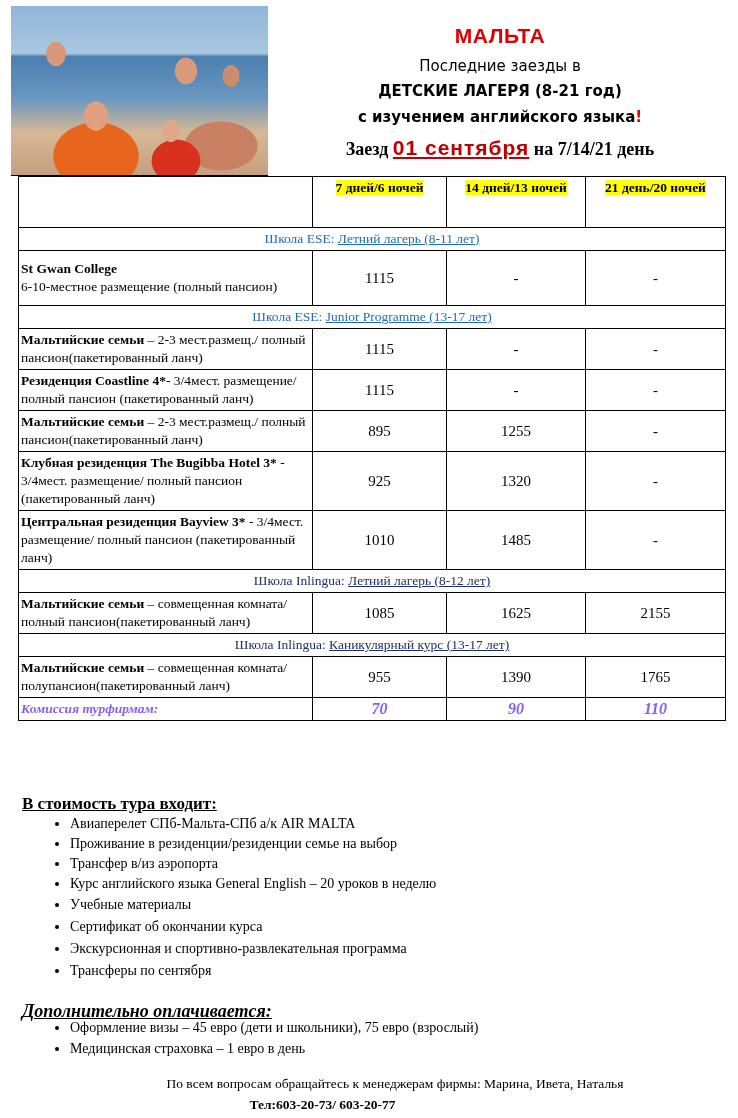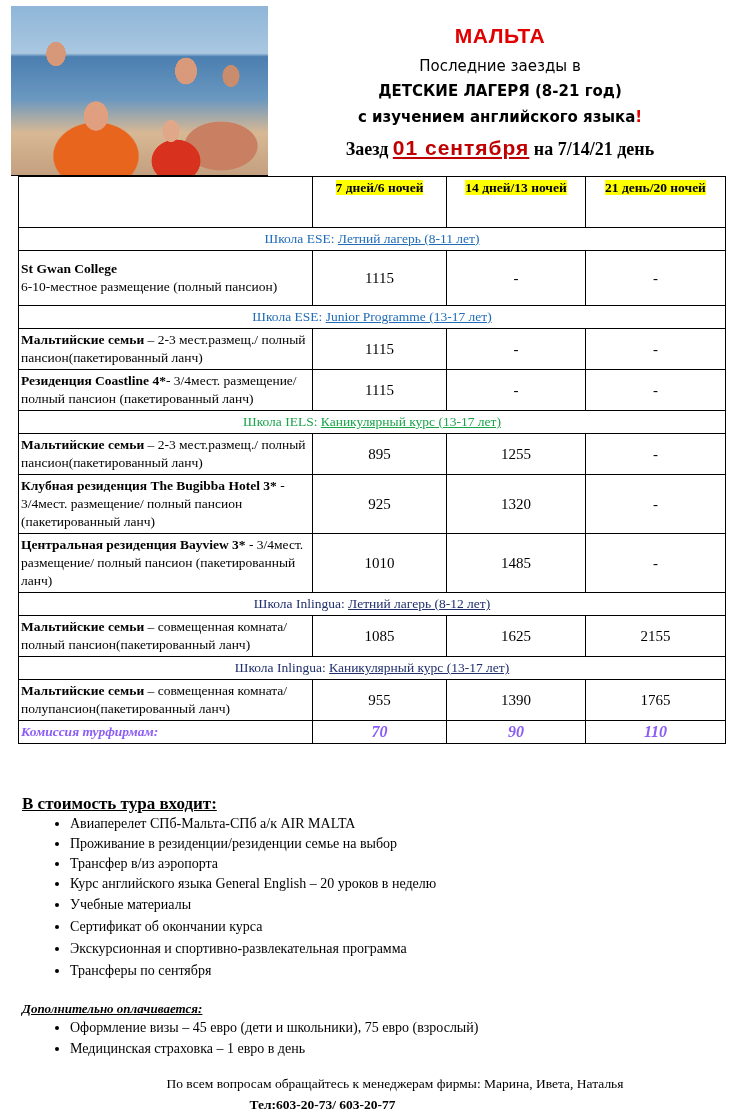--- a/index.html
+++ b/index.html
@@ -39,21 +39,21 @@
   .sec-navy { color:#1f2f6b; }
   .price { text-align:center; font-size:15px !important; }
   .desc b { font-weight:bold; }
   .comm td { color:#8b5cf6; font-weight:bold; font-style:italic; }
   .comm .price { font-size:16px !important; }
 
   .incl-title { position:absolute; left:22px; top:794px; font-weight:bold; font-size:17px; text-decoration:underline; }
   ul.incl { position:absolute; left:48px; top:814px; margin:0; padding:0 0 0 22px; font-size:14px; list-style:disc; }
   ul.incl li { height:20px; line-height:20px; }
   ul.incl li.tall { height:22px; line-height:22px; }
-  .extra-title { position:absolute; left:22px; top:1001px; font-weight:bold; font-style:italic; font-size:13px; text-decoration:underline; }
+  .extra-title { position:absolute; left:22px; top:1001px; font-weight:bold; font-style:italic; font-size:18px; text-decoration:underline; }
   ul.extra { position:absolute; left:48px; top:1017px; margin:0; padding:0 0 0 22px; font-size:14px; list-style:disc; }
   ul.extra li { height:21px; line-height:21px; }
   .contact { position:absolute; left:0; width:790px; text-align:center; top:1076px; font-size:13.5px; }
   .phone { position:absolute; left:0; width:645px; text-align:center; top:1097px; font-size:13.5px; font-weight:bold; }
 </style>
 </head>
 <body>
 
 <div class="photo"></div>
 
@@ -97,23 +97,20 @@
     <td class="price">-</td>
     <td class="price">-</td>
   </tr>
   <tr>
     <td class="desc"><b>Резиденция Coastline 4*</b><span>- 3/4мест. размещение/ полный пансион (пакетированный ланч)</span></td>
     <td class="price">1115</td>
     <td class="price">-</td>
     <td class="price">-</td>
   </tr>
 
-  <tr class="section">
-    <td colspan="4" class="sec-green"><span>Школа IELS: </span><span class="u">Каникулярный курс (13-17 лет)</span></td>
-  </tr>
   <tr>
     <td class="desc"><b>Мальтийские семьи</b><span> – 2-3 мест.размещ./ полный пансион(пакетированный ланч)</span></td>
     <td class="price">895</td>
     <td class="price">1255</td>
     <td class="price">-</td>
   </tr>
   <tr>
     <td class="desc"><b>Клубная резиденция The Bugibba Hotel 3*</b><span> - 3/4мест. размещение/ полный пансион (пакетированный ланч)</span></td>
     <td class="price">925</td>
     <td class="price">1320</td>

